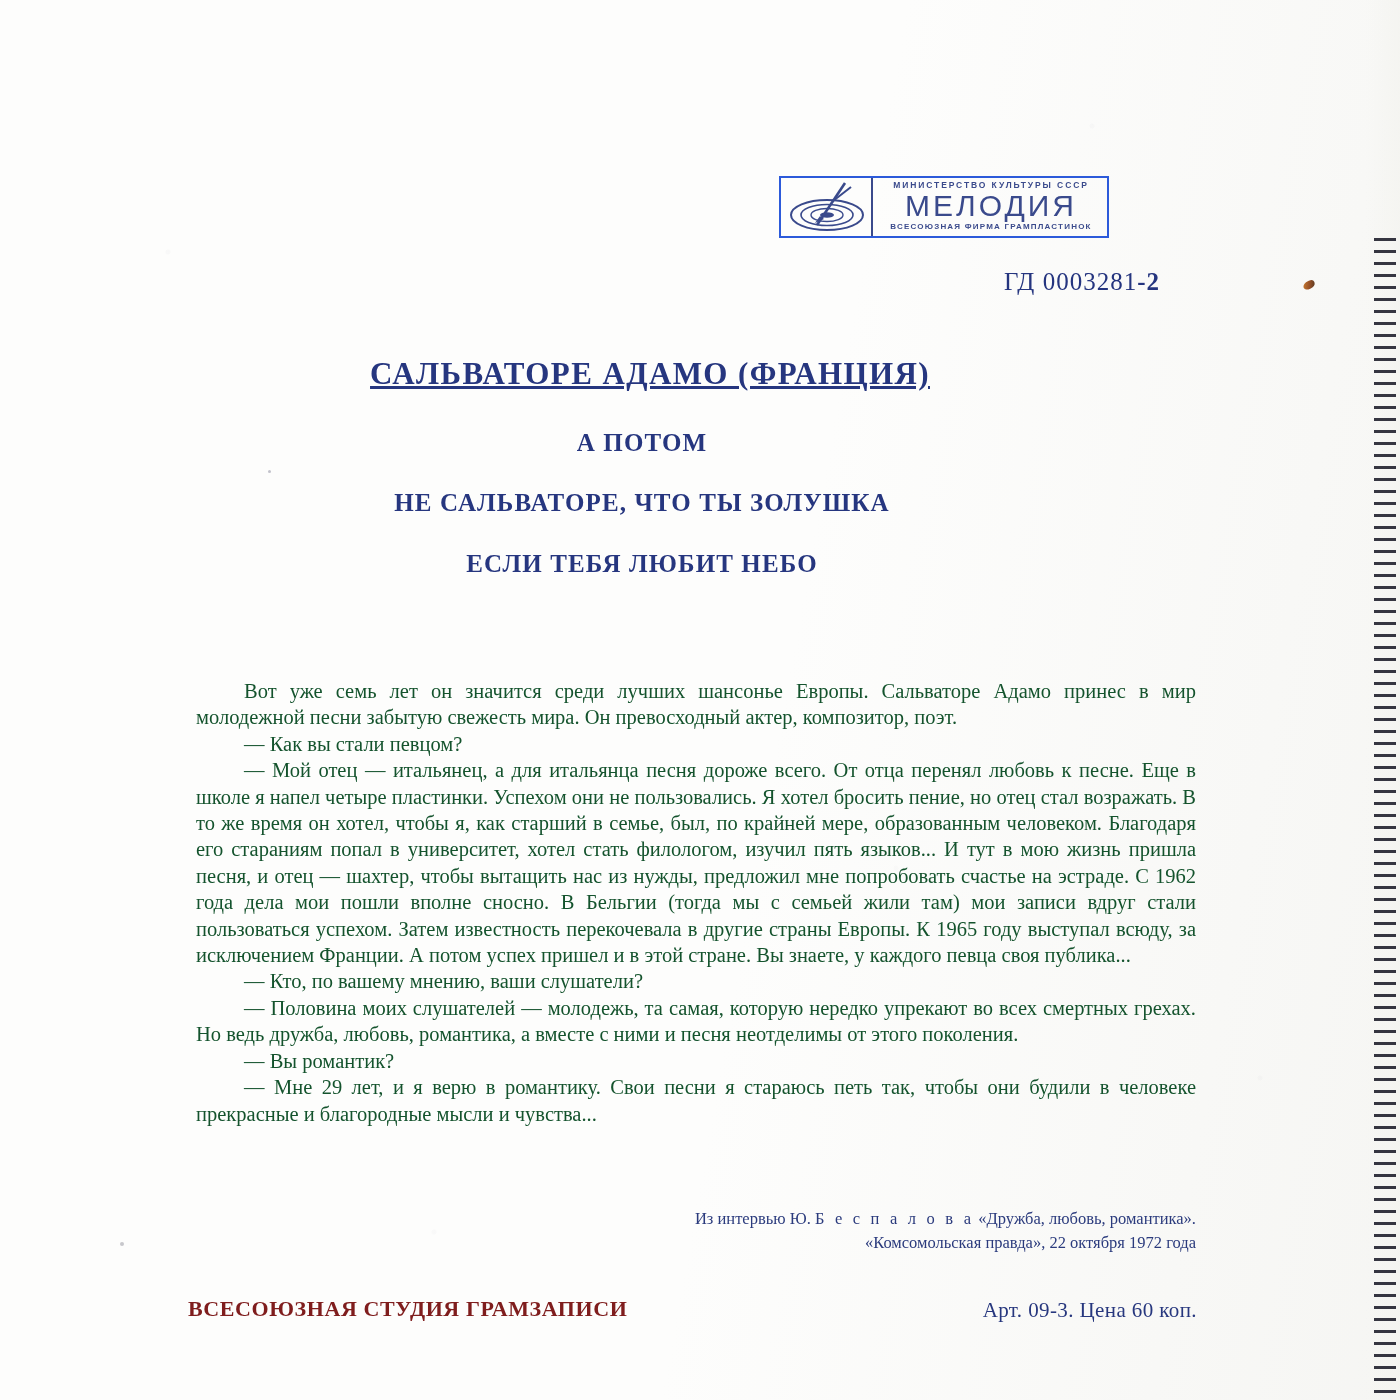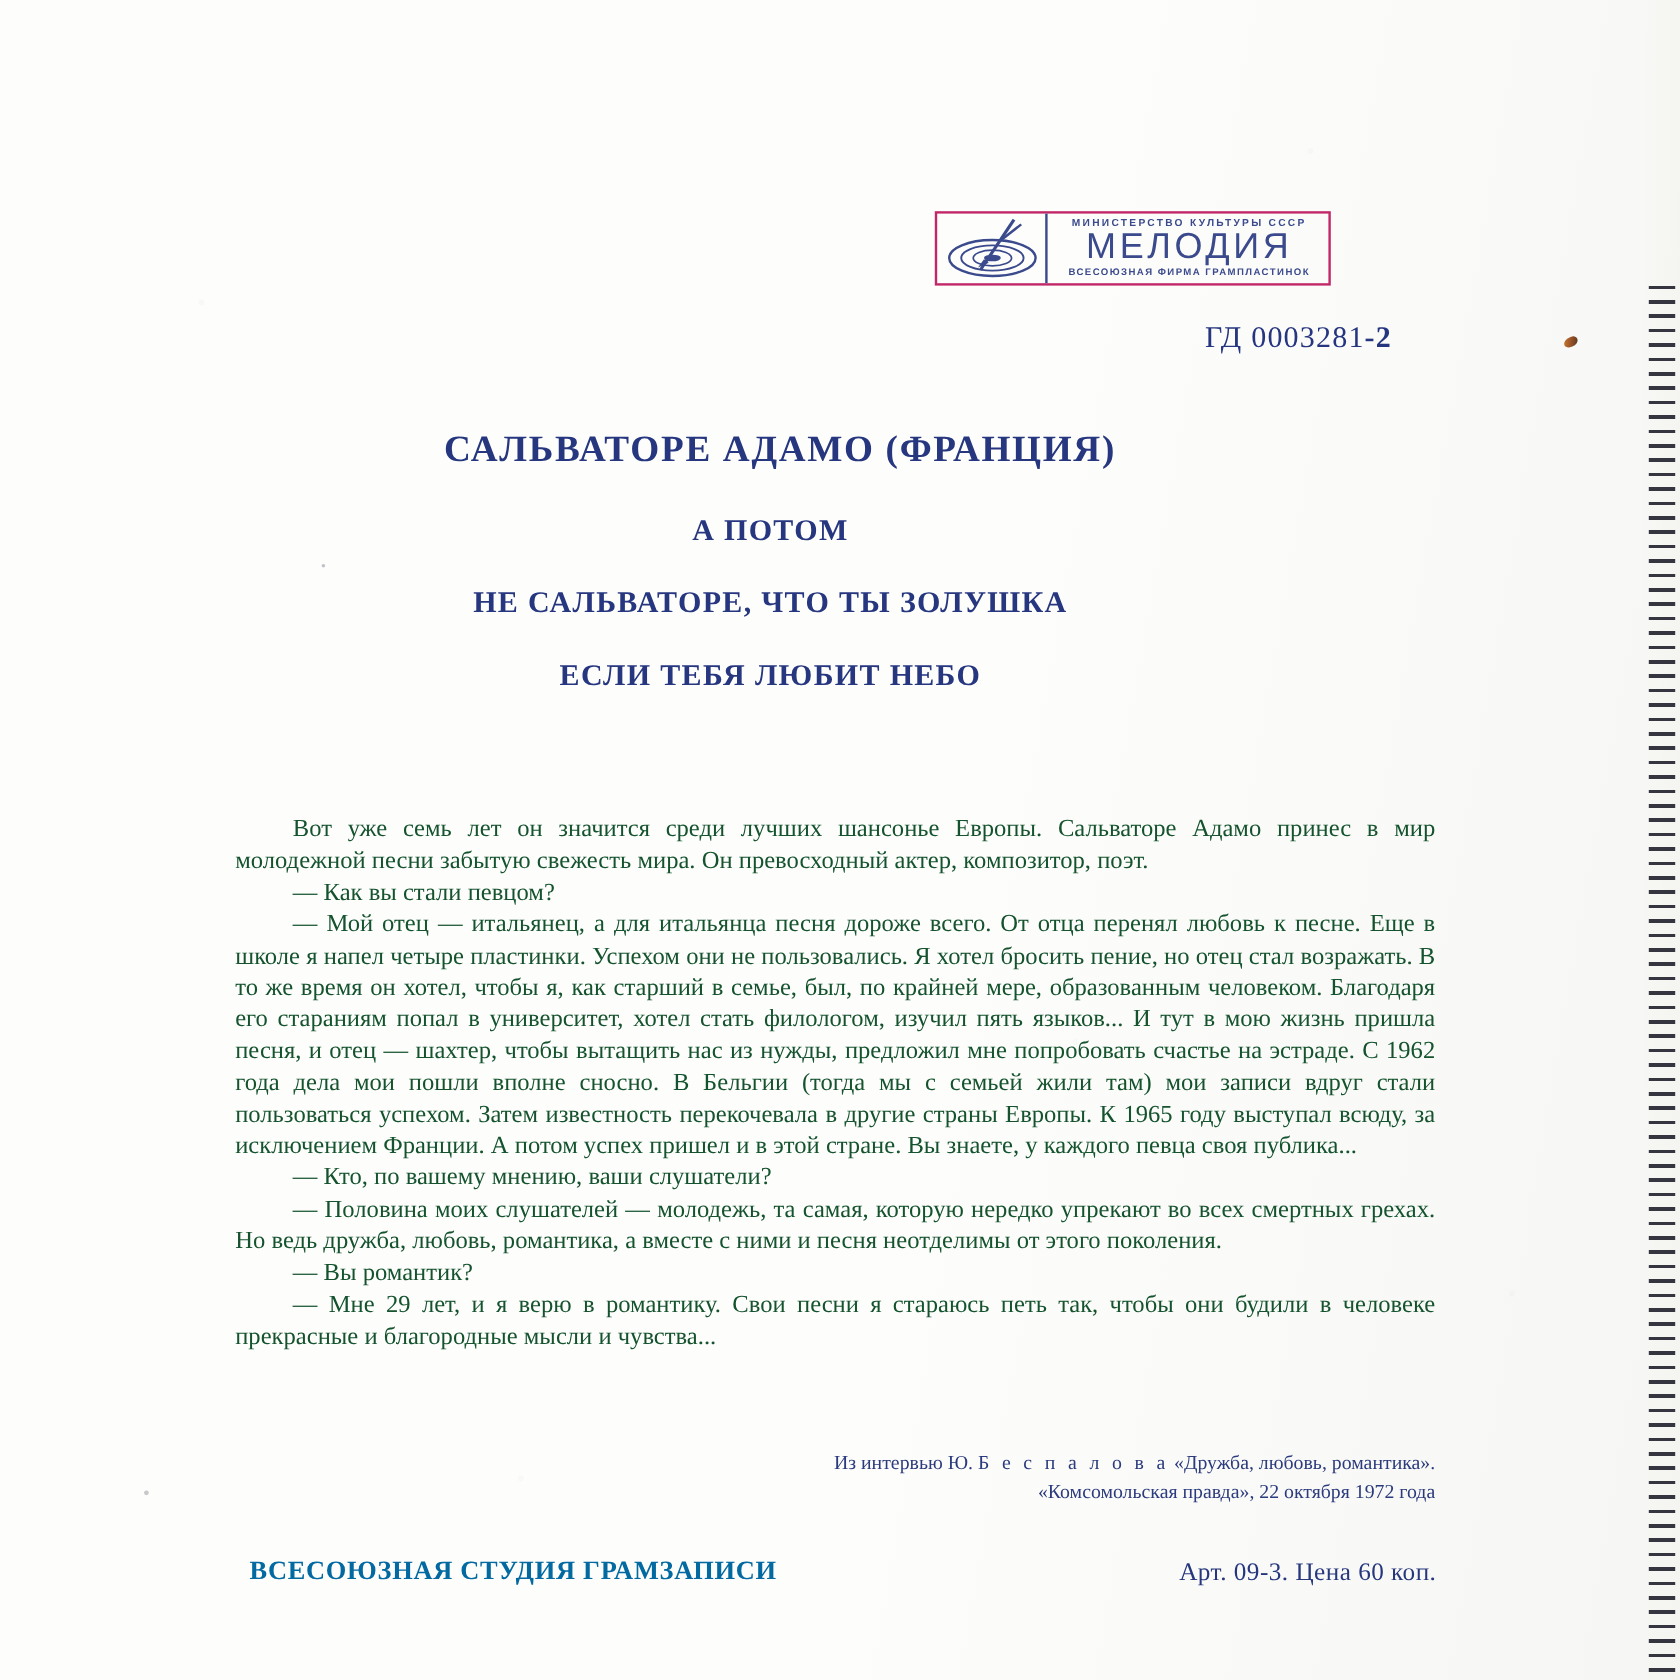--- a/index.html
+++ b/index.html
@@ -36,21 +36,21 @@
       linear-gradient(100deg, rgba(250,250,248,0) 55%, rgba(238,238,234,0.5) 100%);
   }
 
   
   .logo {
     position: absolute;
     left: 779px;
     top: 176px;
     width: 330px;
     height: 62px;
-    border: 2px solid #be185d;
+    border: 2px solid #1d4ed8;
     display: flex;
     box-sizing: border-box;
     opacity: 0.93;
     justify-content: flex-end;
   }
   .logo-mark {
     width: 92px;
     border-right: 2px solid #2c3d84;
     position: relative;
     box-sizing: border-box;
@@ -104,20 +104,21 @@
     left: 0;
     top: 356px;
     width: 1400px;
     text-align: center;
     font-size: 31px;
     font-weight: 700;
     letter-spacing: 1.4px;
     color: #26367f;
     padding-right: 100px;
     box-sizing: border-box;
+    text-decoration: underline;
   }
 
   
   .tracks {
     position: absolute;
     left: 0;
     top: 430px;
     width: 1400px;
     padding-right: 116px;
     box-sizing: border-box;
@@ -156,26 +157,26 @@
     text-align: right;
     font-size: 16.5px;
     line-height: 24px;
     color: #2b3b7d;
   }
   .attribution .spaced { letter-spacing: 3.2px; }
 
   
   .footer-left {
     position: absolute;
-    left: 208px;
+    left: 188px;
     top: 1296px;
     font-size: 22px;
     font-weight: 700;
     letter-spacing: 0.6px;
-    color: #0369a1;
+    color: #7f1d1d;
   }
   .footer-right {
     position: absolute;
     left: 12px;
     top: 1298px;
     width: 1185px;
     text-align: right;
     font-size: 21px;
     letter-spacing: 0.4px;
     color: #27377e;

